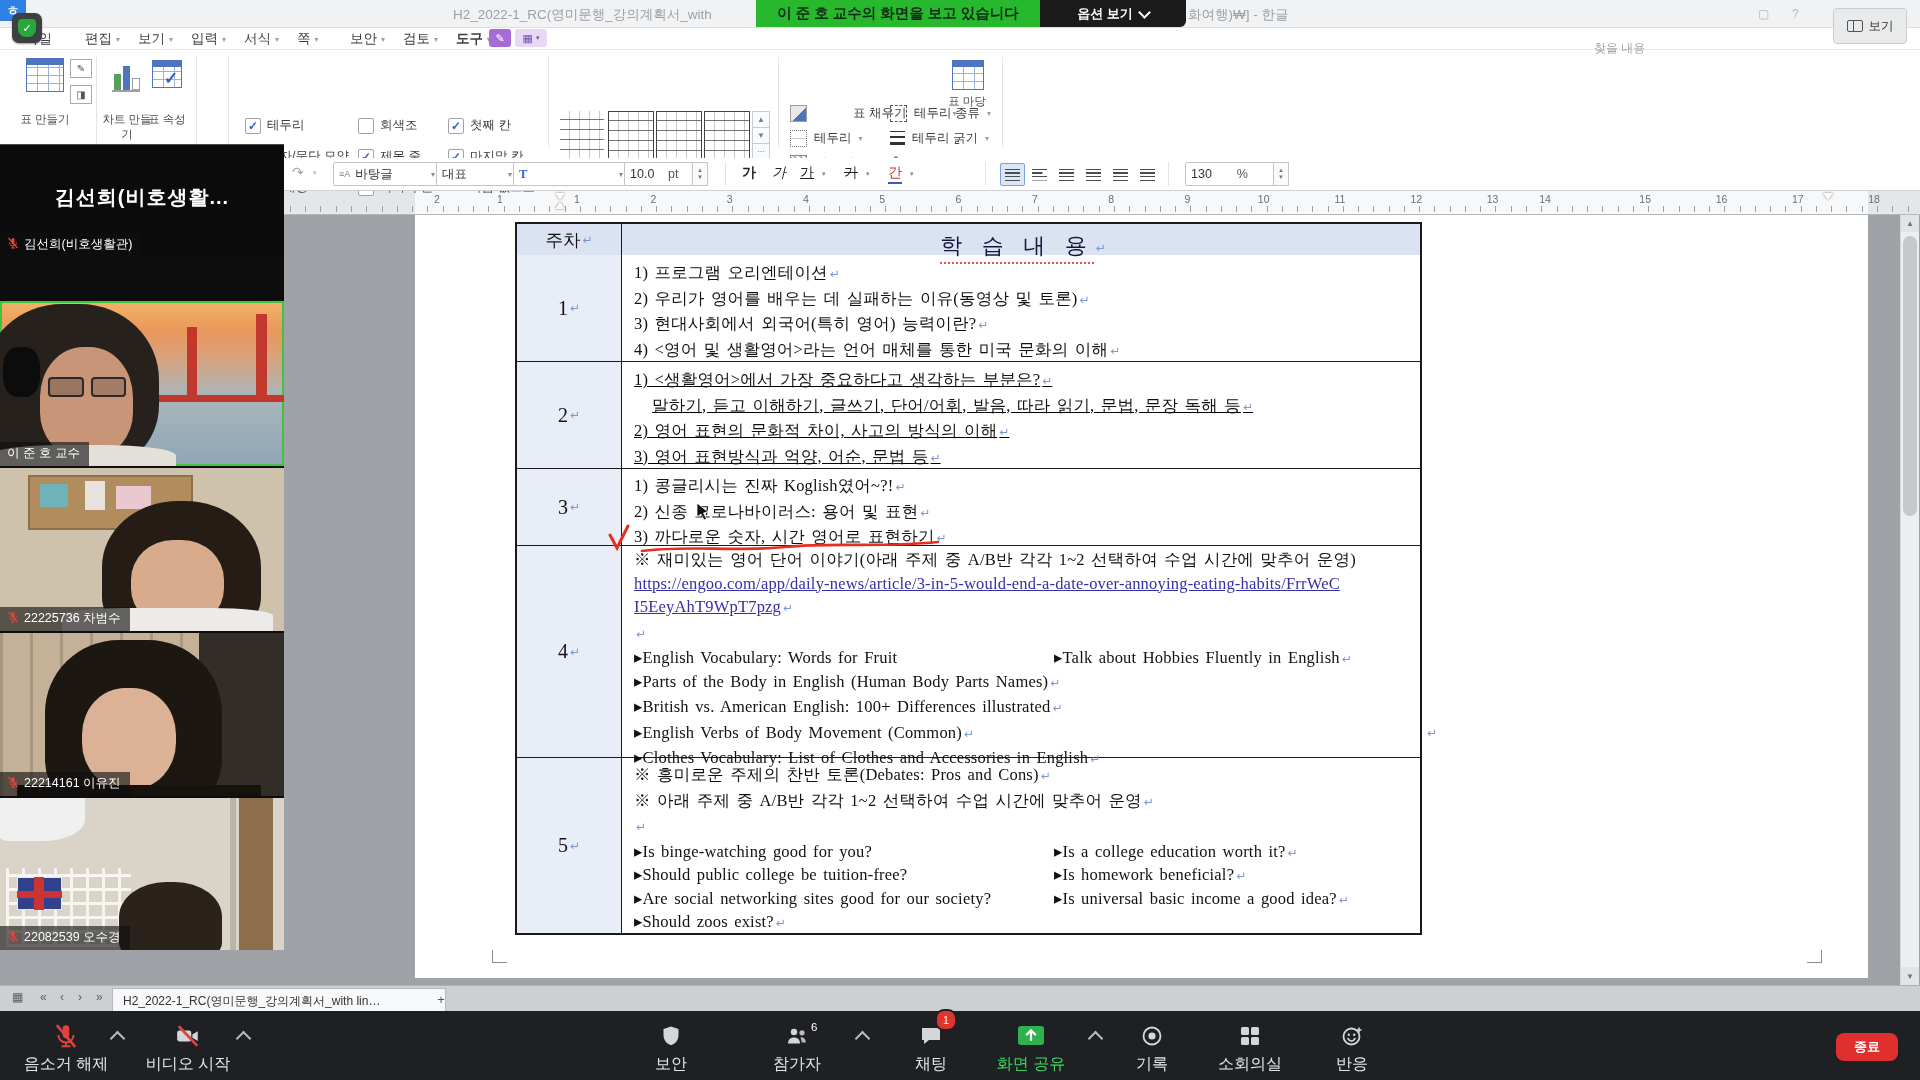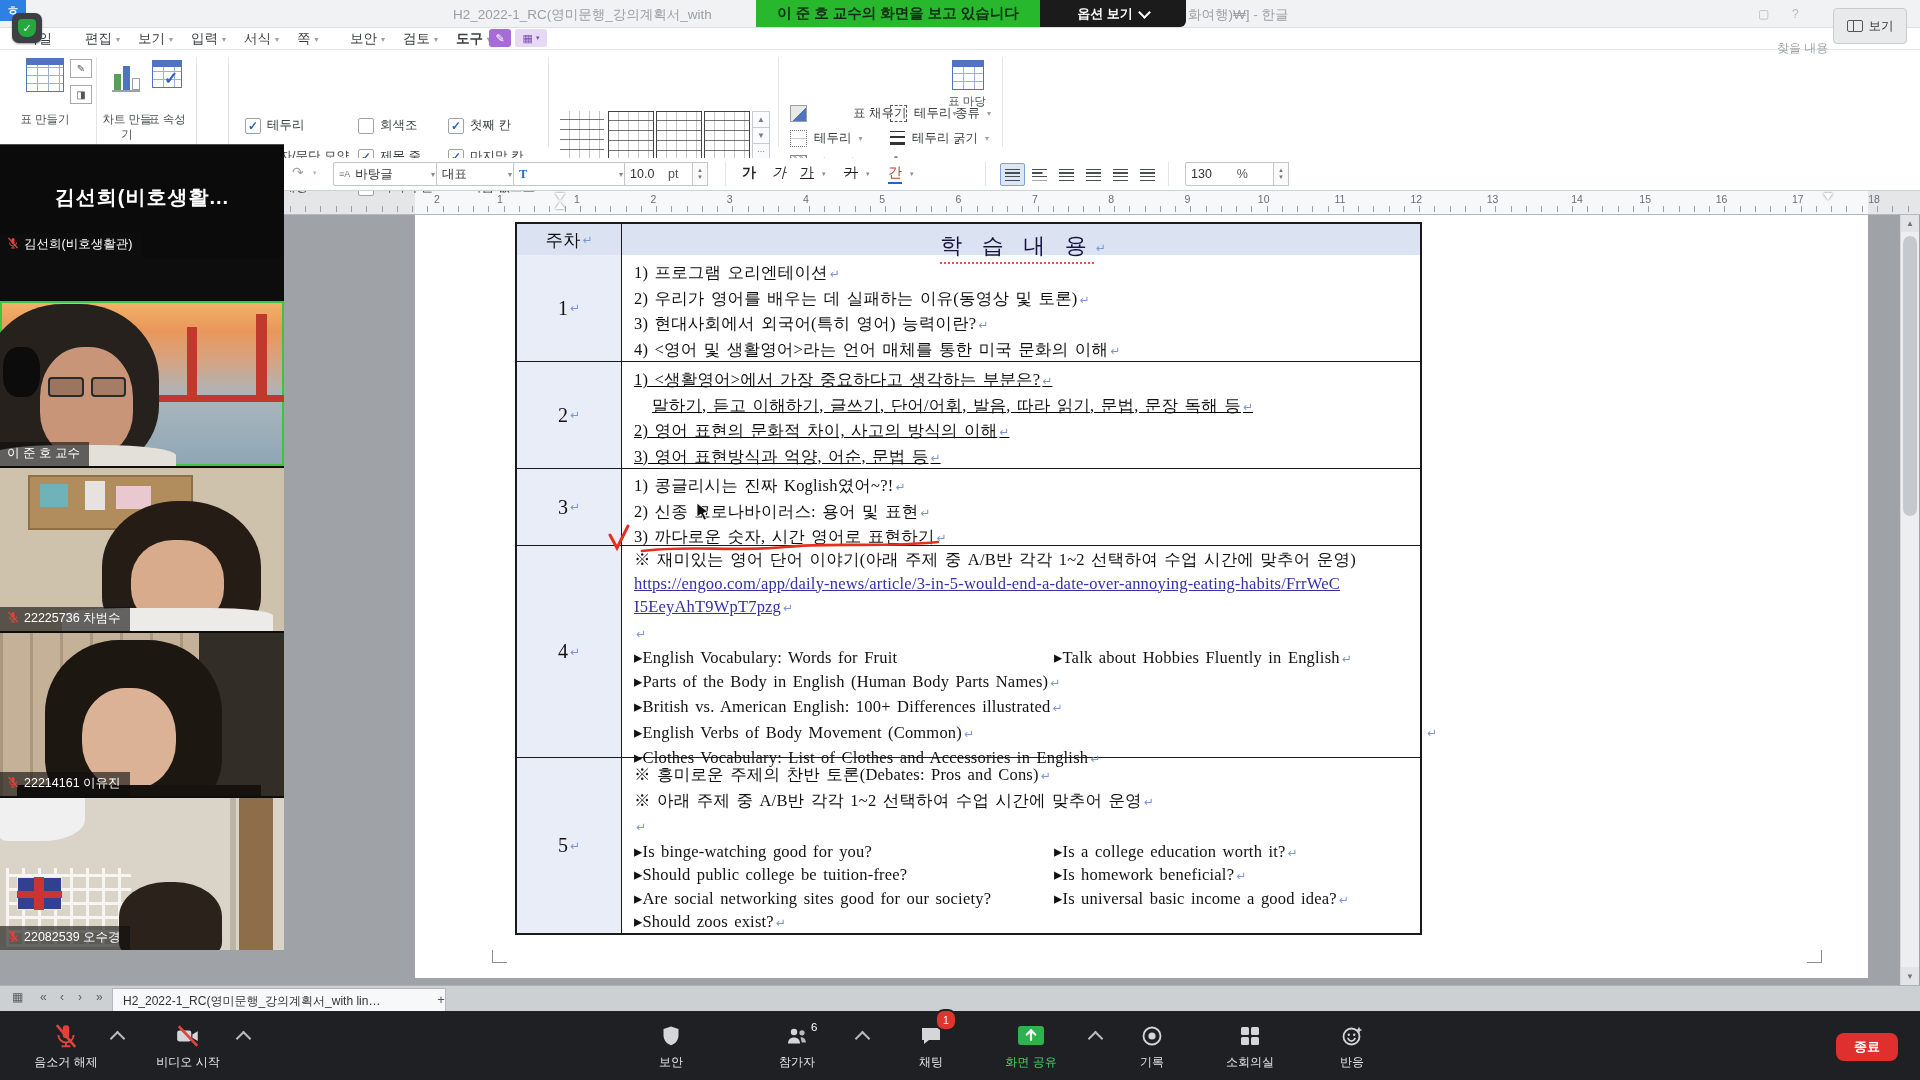--- a/index.html
+++ b/index.html
@@ -17,21 +17,21 @@
   .share-banner{position:absolute;left:756px;top:0;width:284px;height:27px;background:#28b82e;color:#0e2d12;
                 font-size:14.5px;font-weight:bold;display:flex;align-items:center;justify-content:center;z-index:70;white-space:nowrap;}
   .options-btn{position:absolute;left:1040px;top:0;width:146px;height:27px;background:#1b1b1b;color:#fff;font-size:13px;font-weight:bold;
                display:flex;align-items:center;justify-content:center;gap:7px;border-radius:0 0 6px 0;z-index:70;cursor:pointer;}
   .chev-dn{width:7px;height:7px;border-left:2px solid #fff;border-bottom:2px solid #fff;transform:rotate(-45deg);margin-top:-3px;}
   .view-btn{position:absolute;left:1833px;top:8px;width:72px;height:34px;background:#e9eaeb;border:1px solid #c9cbcd;border-radius:4px;
             display:flex;align-items:center;justify-content:center;gap:6px;font-size:12.5px;color:#333;z-index:75;cursor:pointer;}
   .mini-monitor{width:14px;height:10px;border:1.5px solid #555;border-radius:2px;
                 background:linear-gradient(90deg,transparent 0 5px,#555 5px 6px,transparent 6px);}
   .faint-ico{position:absolute;top:7px;color:#b6b9bc;font-size:12px;z-index:41;}
-  .find-hint{position:absolute;left:1777px;top:40px;font-size:12px;color:rgba(130,134,138,.75);z-index:41;}
+  .find-hint{position:absolute;left:1594px;top:40px;font-size:12px;color:rgba(130,134,138,.75);z-index:41;}
   
   .menubar{position:absolute;left:0;top:27px;width:1920px;height:22px;background:#fff;border-bottom:1px solid #e6e8ea;z-index:39;}
   .menu-item{position:absolute;top:3px;font-size:13.5px;color:#3a3d40;display:flex;align-items:center;gap:4px;cursor:pointer;}
   .menu-item .arr{font-size:8px;color:#9aa0a5;}
   .purple-btn{position:absolute;top:2px;height:18px;border-radius:3px;display:flex;align-items:center;justify-content:center;font-size:11px;cursor:pointer;}
   
   .ribbon{position:absolute;left:0;top:49px;width:1920px;height:109px;background:#fff;border-bottom:1px solid #d7d9db;z-index:30;}
   .rib-sep{position:absolute;top:8px;width:1px;height:90px;background:#e3e5e7;}
   .rib-label{position:absolute;font-size:11.5px;color:#4a4d50;text-align:center;line-height:15px;width:52px;}
   .icon-table{width:36px;height:32px;border:1.5px solid #4f74c0;background:
@@ -120,21 +120,21 @@
   .big-name{position:absolute;left:0;top:34%;width:100%;text-align:center;color:#fff;font-size:20px;font-weight:bold;letter-spacing:1px;}
   .shape{position:absolute;}
   .scene-prof{background:linear-gradient(180deg,#f2b469 0%,#e9975b 18%,#d9a27c 34%,#a9b6bd 58%,#8fa6b5 100%);}
   .scene-cha{background:#cfc2ac;}
   .scene-yu{background:linear-gradient(90deg,#c4b197 0 70%,#332d27 70%);}
   .scene-oh{background:#dad4c8;}
   
   .zoombar{position:absolute;left:0;top:1011px;width:1920px;height:69px;background:#1f2023;z-index:60;}
   .zb-item{position:absolute;top:6px;height:58px;display:flex;flex-direction:column;align-items:center;justify-content:flex-start;cursor:pointer;}
   .zb-icon{height:30px;display:flex;align-items:center;justify-content:center;margin-top:4px;}
-  .zb-label{font-size:12px;color:#e3e5e7;margin-top:3px;white-space:nowrap;}
+  .zb-label{font-size:16px;color:#e3e5e7;margin-top:3px;white-space:nowrap;}
   .zb-label.green{color:#3fd463;}
   .zb-chev{position:absolute;top:22px;width:9px;height:9px;border-left:2px solid #b9bcbf;border-top:2px solid #b9bcbf;transform:rotate(45deg);cursor:pointer;}
   .zb-badge{position:absolute;width:18px;height:18px;border-radius:9px;background:#e0352f;border:2px solid #1f2023;color:#fff;
             font-size:10.5px;display:flex;align-items:center;justify-content:center;z-index:2;}
   .zb-count{position:absolute;color:#fff;font-size:11.5px;z-index:2;}
   .end-btn{position:absolute;left:1836px;top:22px;width:62px;height:28px;background:#df2f2f;border-radius:8px;color:#fff;
            font-size:13px;font-weight:bold;display:flex;align-items:center;justify-content:center;cursor:pointer;}
 </style>
 </head>
 <body>
@@ -384,21 +384,21 @@
         <span class="ruler-num" style="left: 805.9px;">4</span>
         <span class="ruler-num" style="left: 882.2px;">5</span>
         <span class="ruler-num" style="left: 958.5px;">6</span>
         <span class="ruler-num" style="left: 1034.8px;">7</span>
         <span class="ruler-num" style="left: 1111.1px;">8</span>
         <span class="ruler-num" style="left: 1187.4px;">9</span>
         <span class="ruler-num" style="left: 1263.7px;">10</span>
         <span class="ruler-num" style="left: 1340px;">11</span>
         <span class="ruler-num" style="left: 1416.3px;">12</span>
         <span class="ruler-num" style="left: 1492.6px;">13</span>
-        <span class="ruler-num" style="left: 1577px;">14</span>
+        <span class="ruler-num" style="left: 1545px;">14</span>
         <span class="ruler-num" style="left: 1645.2px;">15</span>
         <span class="ruler-num" style="left: 1721.5px;">16</span>
         <span class="ruler-num" style="left: 1797.8px;">17</span>
         <span class="ruler-num" style="left: 1874.1px;">18</span>
       </div>
     <div class="mk-t" style="left:555px;top:3px;"></div>
     <div class="mk-b" style="left:555px;top:12px;"></div>
     <div class="mk-t" style="left:1823px;top:3px;"></div>
   </div>
 

